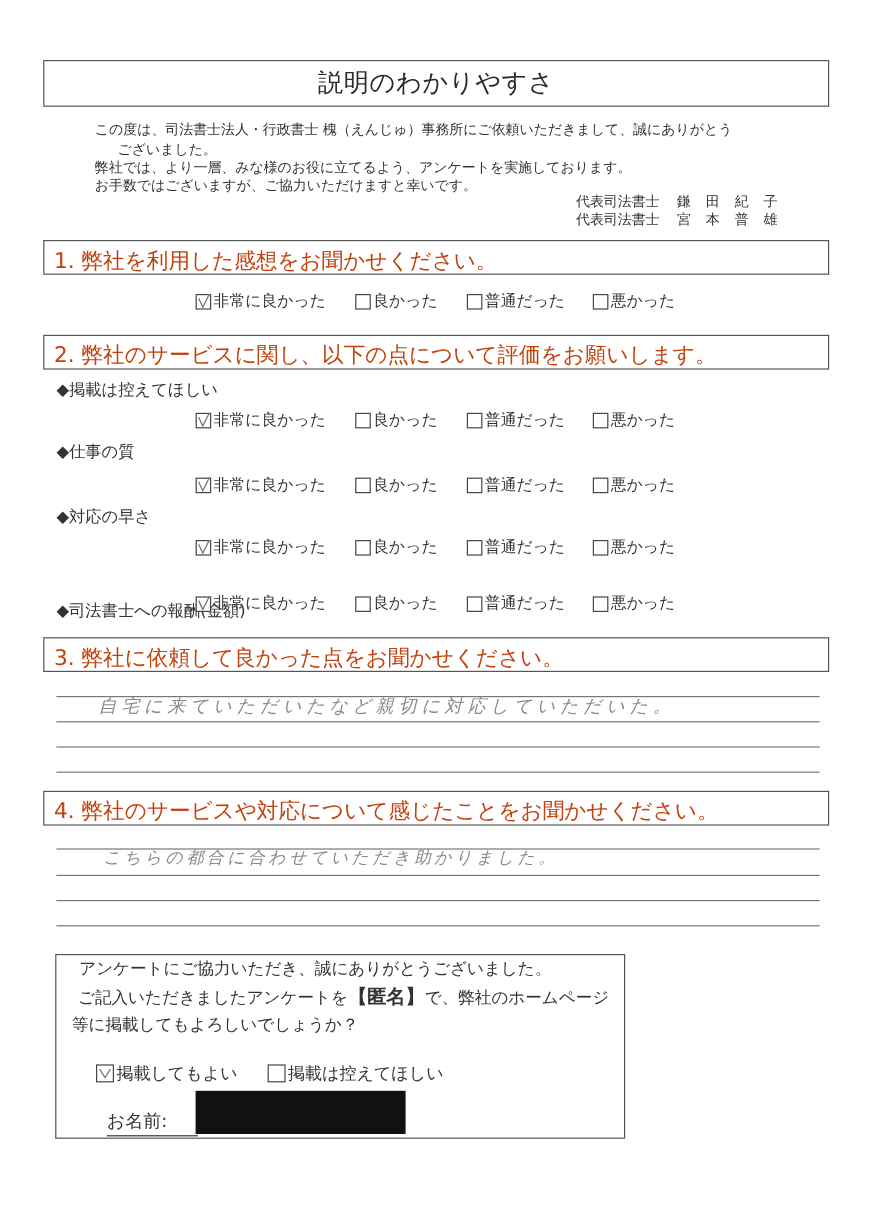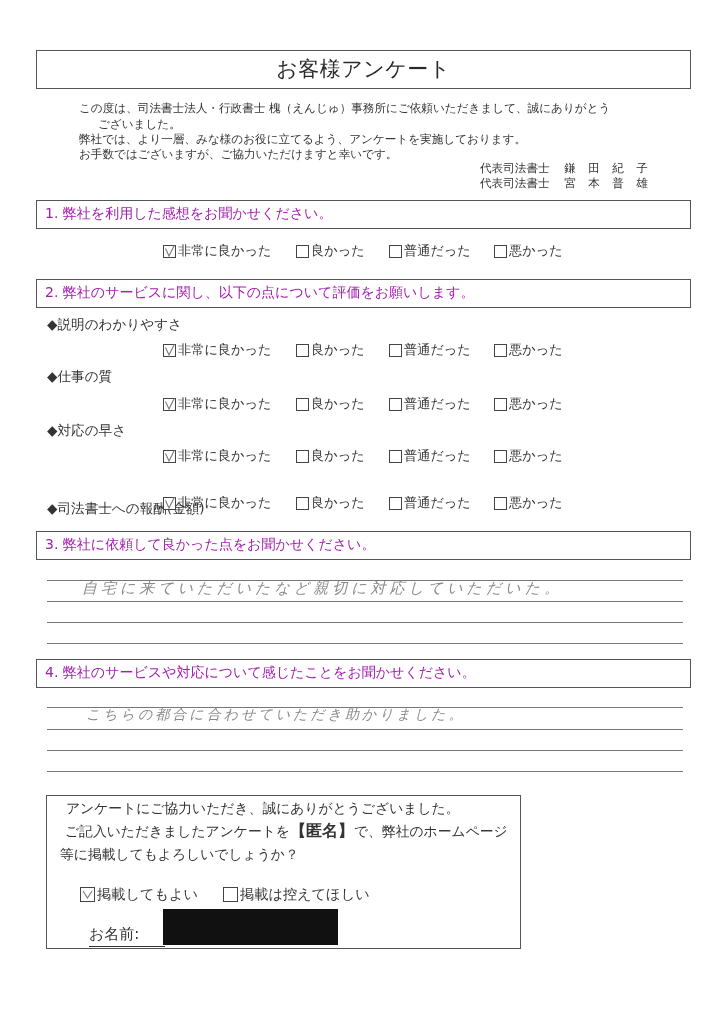--- a/index.html
+++ b/index.html
@@ -8,39 +8,39 @@
       font-family: "DejaVu Sans", "Liberation Sans", sans-serif; color: #2a2a2a;
     }
     .box { position: absolute; border: 1.6px solid #555; background: #fff; box-sizing: border-box; }
     .title-box { left: 36px; top: 50px; width: 655px; height: 39px; }
     .title-text { position: absolute; left: 0; right: 0; top: 4px; text-align: center; font-size: 21px; color: #2a2a2a; letter-spacing: 0.5px; }
     .intro { position: absolute; font-size: 11.6px; line-height: 16px; color: #333; white-space: nowrap; }
     .sig { position: absolute; font-size: 11.6px; color: #333; white-space: nowrap; }
     .sig .role { display: inline-block; width: 78px; }
     .sig .nm { display: inline-block; width: 24px; text-align: center; }
     .sec-box { left: 36px; width: 655px; height: 29px; }
-    .sec-text { position: absolute; left: 8px; top: 4px; font-size: 14px; color: #a21caf; white-space: nowrap; }
+    .sec-text { position: absolute; left: 8px; top: 4px; font-size: 18px; color: #c2410c; white-space: nowrap; }
     .opt-row { position: absolute; left: 0; width: 724px; height: 18px; }
     .opt { position: absolute; top: 0; height: 18px; display: flex; align-items: center; font-size: 13.2px; color: #333; white-space: nowrap; }
     .cb { width: 13px; height: 13px; border: 1.4px solid #444; box-sizing: border-box; margin-right: 2px; position: relative; display: inline-block; background: #fff; }
     .cb svg { position: absolute; left: -1px; top: -1px; }
     .subhead { position: absolute; left: 47px; font-size: 13.6px; color: #333; white-space: nowrap; }
     .rule { position: absolute; left: 47px; width: 636px; height: 0; border-top: 1.3px solid #777; }
     .hand { position: absolute; font-family: "DejaVu Serif", serif; font-size: 15px; color: #8a8a8a; letter-spacing: 4px; white-space: nowrap; font-style: italic; }
     .bottom-box { left: 46px; top: 795px; width: 475px; height: 154px; border: 1.6px solid #555; }
     .btxt { position: absolute; font-size: 13.8px; color: #333; white-space: nowrap; line-height: 18px; }
     .btxt b { font-size: 16px; font-weight: bold; margin-top: 26px; }
     .name-label { position: absolute; left: 89px; top: 925px; font-size: 15px; color: #333; border-bottom: 1.4px solid #333; width: 76px; padding-bottom: 2px; }
     .redact { position: absolute; left: 163px; top: 909px; width: 175px; height: 36px; background: #111; }
   </style>
 </head>
 <body>
 
 <div class="box title-box">
-  <div class="title-text">お客様アンケート</div>
+  <div class="title-text">説明のわかりやすさ</div>
 </div>
 
 <div class="intro" style="left:79px; top:100px;">この度は、司法書士法人・行政書士 槐（えんじゅ）事務所にご依頼いただきまして、誠にありがとう</div>
 <div class="intro" style="left:64px; top:116px;margin-left:34px;">ございました。</div>
 <div class="intro" style="left:79px; top:131px;">弊社では、より一層、みな様のお役に立てるよう、アンケートを実施しております。</div>
 <div class="intro" style="left:79px; top:146px;">お手数ではございますが、ご協力いただけますと幸いです。</div>
 
 <div class="sig" style="left:480px; top:161px;">
   <span class="role">代表司法書士</span><span class="nm">鎌</span><span class="nm">田</span><span class="nm">紀</span><span class="nm">子</span>
 </div>
@@ -70,21 +70,21 @@
     </div>
     <div class="opt" style="left: 494px;">
       <span class="cb"></span>
       <span>悪かった</span>
     </div>
   </div>
 
 <div class="box sec-box" style="top:279px;">
   <div class="sec-text">2. 弊社のサービスに関し、以下の点について評価をお願いします。</div>
 </div>
-<div class="subhead" style="top:316px;">◆説明のわかりやすさ</div>
+<div class="subhead" style="top:316px;">◆掲載は控えてほしい</div>
 <div class="opt-row rating-row" style="top:341px;">
     <div class="opt" style="left: 163px;">
       <span class="cb">
         <svg width="14" height="14" viewBox="0 0 14 14">
           <path d="M2.5 3.5 L6 11 L13 -3" fill="none" stroke="#777" stroke-width="1.1"></path>
         </svg>
       </span>
       <span>非常に良かった</span>
     </div>
     <div class="opt" style="left: 296px;">

